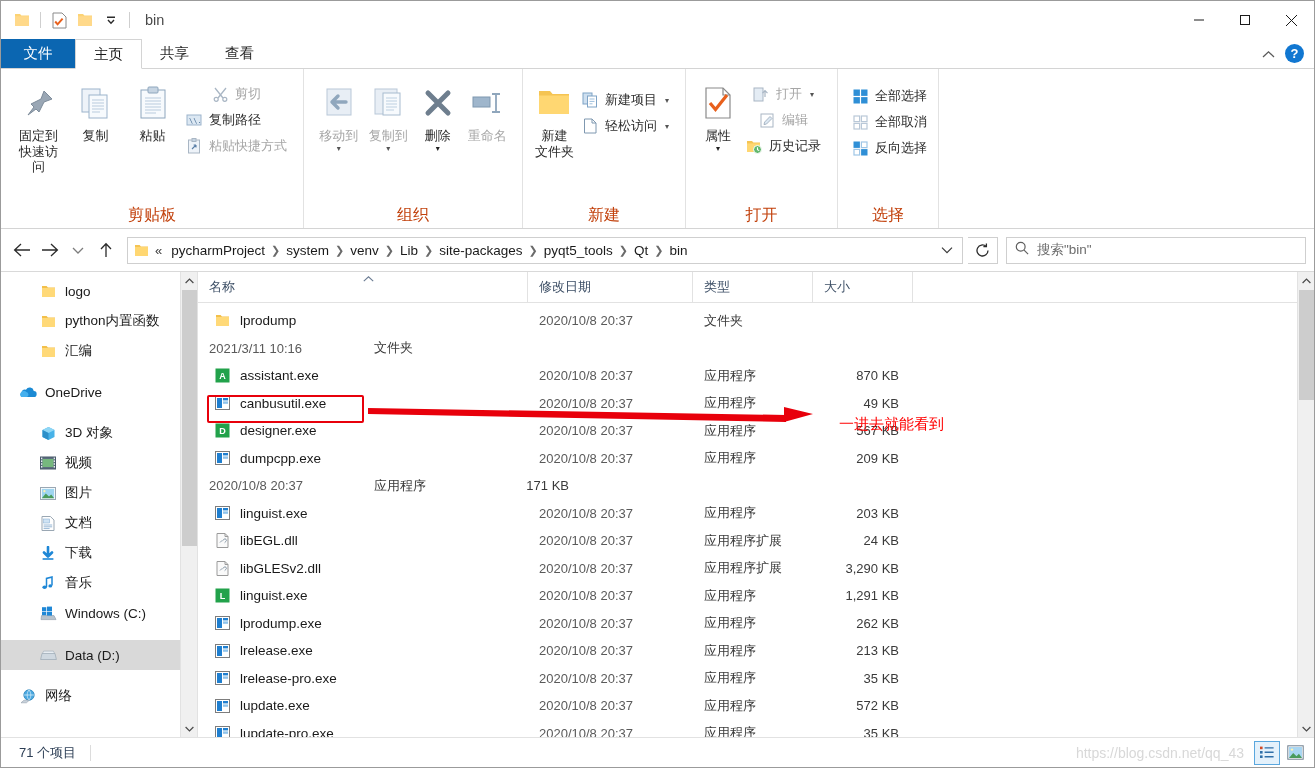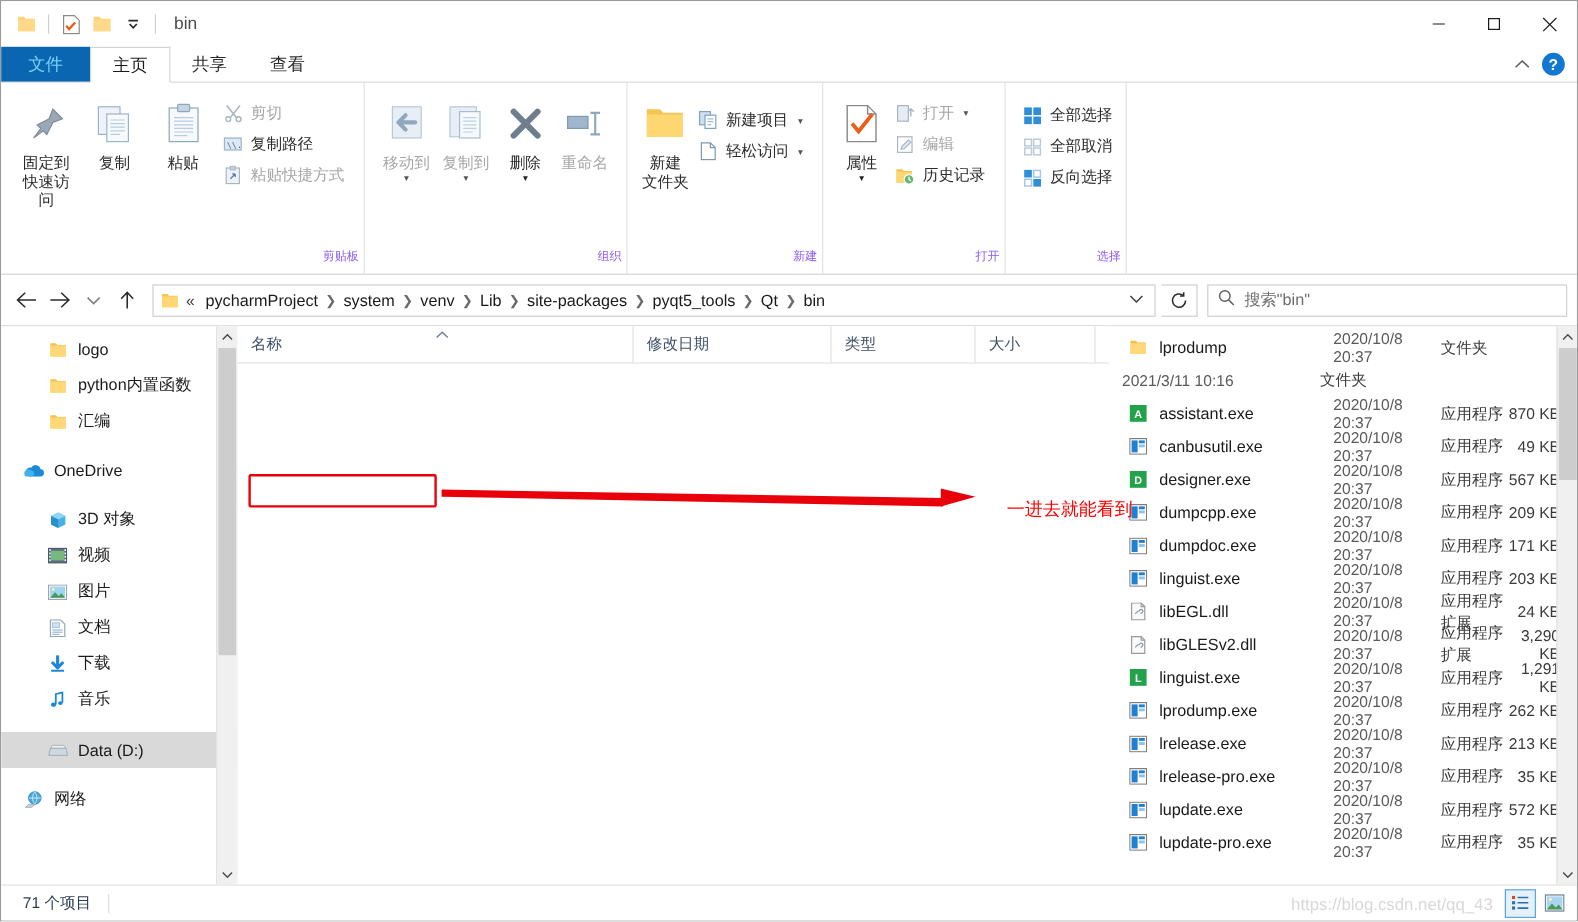--- a/index.html
+++ b/index.html
@@ -51,21 +51,21 @@
     border-bottom: 1px solid #d4d4d4;
     position: relative;
   }
   .tab {
     display: flex; align-items: center; justify-content: center;
     padding: 0 18px;
     font-size: 14.5px; color: #2b2b2b;
     min-width: 60px;
   }
   .tab.file {
-    background: #0b66b1; color: #7dd3fc;
+    background: #0b66b1; color: #ffffff;
     min-width: 74px;
   }
   .tab.active {
     background: #ffffff;
     border: 1px solid #d4d4d4;
     border-bottom: 1px solid #ffffff;
     margin-bottom: -1px;
     color: #1a1a1a;
   }
   .tabbar-right {
@@ -93,41 +93,41 @@
     border-right: 1px solid #e2e2e2;
     padding: 6px 4px 0 4px;
   }
   .rgroup:last-child { border-right: none; }
   .rgroup-body {
     flex: 1; display: flex; align-items: flex-start;
     gap: 2px; padding: 2px 6px;
   }
   .rgroup-label {
     height: 26px; line-height: 26px;
-    text-align: right;
-    font-size: 10px; color: #8b5cf6;
+    text-align: center;
+    font-size: 16px; color: #c2410c;
   }
   .bigbtn {
     width: 66px;
     display: flex; flex-direction: column; align-items: center;
     padding: 4px 2px; gap: 3px;
   }
   .bigbtn .glyph { height: 44px; display:flex; align-items:center; justify-content:center; }
   .bigbtn .lbl {
     font-size: 13px; color: #2b2b2b; text-align: center; line-height: 1.2;
   }
   .bigbtn.disabled .lbl { color: #a6a6a6; }
   .smallcol { display: flex; flex-direction: column; justify-content: flex-start; padding-top: 4px; }
   .smallbtn {
     display: flex; align-items: center; gap: 6px;
     padding: 3px 6px 3px 3px; height: 26px;
     font-size: 13px; color: #2b2b2b;
     white-space: nowrap;
   }
-  .smallbtn.disabled { color: #a6a6a6; }
+  .smallbtn.disabled { color: #a6a6a6; justify-content: center; }
   .smallbtn .ico { width: 18px; height: 18px; display:flex; align-items:center; justify-content:center; flex: 0 0 18px;}
   .caret-sm { font-size: 8px; color: #555; margin-left: 2px; }
   .caret-under { font-size: 8px; color: #555; line-height: 4px; }
 
   
   .addrrow {
     height: 42px; flex: 0 0 42px;
     display: flex; align-items: center;
     background: #ffffff;
     padding: 0 8px;
@@ -196,21 +196,21 @@
     position: absolute; right: 0; top: 0; bottom: 0; width: 17px;
     background: #f0f0f0; border-left: 1px solid #e2e2e2;
     display: flex; flex-direction: column; align-items: center;
   }
   .sb-arrow { height: 17px; width: 17px; display: flex; align-items: center; justify-content: center; font-size: 9px; color: #5a5a5a; background:#f0f0f0;}
   .sb-thumb { position: absolute; left: 1px; width: 15px; background: #cdcdcd; }
 
   .vsplit { width: 1px; background: #e2e2e2; }
 
   
-  .filepane { flex: 1; position: relative; min-width: 0; background: #fff; display: flex; flex-direction: row; }
+  .filepane { flex: 1; position: relative; min-width: 0; background: #fff; display: flex; flex-direction: column; }
   .colhead {
     height: 31px; flex: 0 0 31px;
     display: flex; align-items: stretch;
     border-bottom: 1px solid #e2e2e2;
     background: #fff;
     position: relative;
   }
   .colcell {
     display: flex; align-items: center;
     font-size: 13px; color: #3d4f66;
@@ -802,20 +802,34 @@
             <svg width="14" height="15" viewBox="0 0 14 15">
                 <path d="M5.5 11V2.4l5.5-1.4v8.6" stroke="#1e87d6" stroke-width="1.5" fill="none"></path>
                 <ellipse cx="3.6" cy="11.3" rx="2.2" ry="1.8" fill="#1e87d6"></ellipse>
                 <ellipse cx="9.3" cy="9.9" rx="1.9" ry="1.6" fill="#1e87d6"></ellipse>
               </svg>
           </span>
           <span>音乐</span>
         </div>
 
 
+        <div class="navitem">
+          <span class="nico">
+            <svg width="17" height="15" viewBox="0 0 17 15">
+                <path d="M1.5 9.6h12.5l2 4H1z" fill="#b8c3cd" stroke="#93a0ad" stroke-width="0.7"></path>
+                <g fill="#1e87d6">
+                  <rect x="2" y="1.2" width="4.3" height="4"></rect>
+                  <rect x="7" y="0.6" width="5" height="4.6"></rect>
+                  <rect x="2" y="5.8" width="4.3" height="3.4"></rect>
+                  <rect x="7" y="5.8" width="5" height="3.8"></rect>
+                </g>
+              </svg>
+          </span>
+          <span>Windows (C:)</span>
+        </div>
 
         <div class="navitem selected-gray">
           <span class="nico">
             <svg width="17" height="12" viewBox="0 0 17 12">
                 <path d="M2 4.5h13l1.4 6H0.6z" fill="#cfd8e0" stroke="#9aa7b3" stroke-width="0.7"></path>
                 <path d="M2.4 4.5l1.2-2.4h9.8l1.2 2.4z" fill="#e8edf2" stroke="#9aa7b3" stroke-width="0.6"></path>
               </svg>
           </span>
           <span>Data (D:)</span>
         </div>
@@ -955,31 +969,20 @@
                 </svg>
               </span>
             <span>dumpcpp.exe</span>
           </div>
           <div class="cell-date" style="width:165px">2020/10/8 20:37</div>
           <div class="cell-type" style="width:120px">应用程序</div>
           <div class="cell-size" style="width:100px">209 KB</div>
         </div>
 
         <div class="row">
-          <div class="cell-name" style="width:330px">
-            <span class="fico">
-                <svg width="15" height="14" viewBox="0 0 15 14">
-                  <rect x="0.5" y="0.5" width="14" height="13" fill="#fff" stroke="#7d7d7d"></rect>
-                  <rect x="2" y="2" width="5" height="10" fill="#1f7fd0"></rect>
-                  <rect x="8" y="2" width="5" height="2.4" fill="#1f7fd0"></rect>
-                  <rect x="8" y="5.4" width="5" height="2.4" fill="#8fc3ea"></rect>
-                </svg>
-              </span>
-            <span>dumpdoc.exe</span>
-          </div>
           <div class="cell-date" style="width:165px">2020/10/8 20:37</div>
           <div class="cell-type" style="width:120px">应用程序</div>
           <div class="cell-size" style="width:100px">171 KB</div>
         </div>
 
         <div class="row">
           <div class="cell-name" style="width:330px">
             <span class="fico">
                 <svg width="15" height="14" viewBox="0 0 15 14">
                   <rect x="0.5" y="0.5" width="14" height="13" fill="#fff" stroke="#7d7d7d"></rect>

